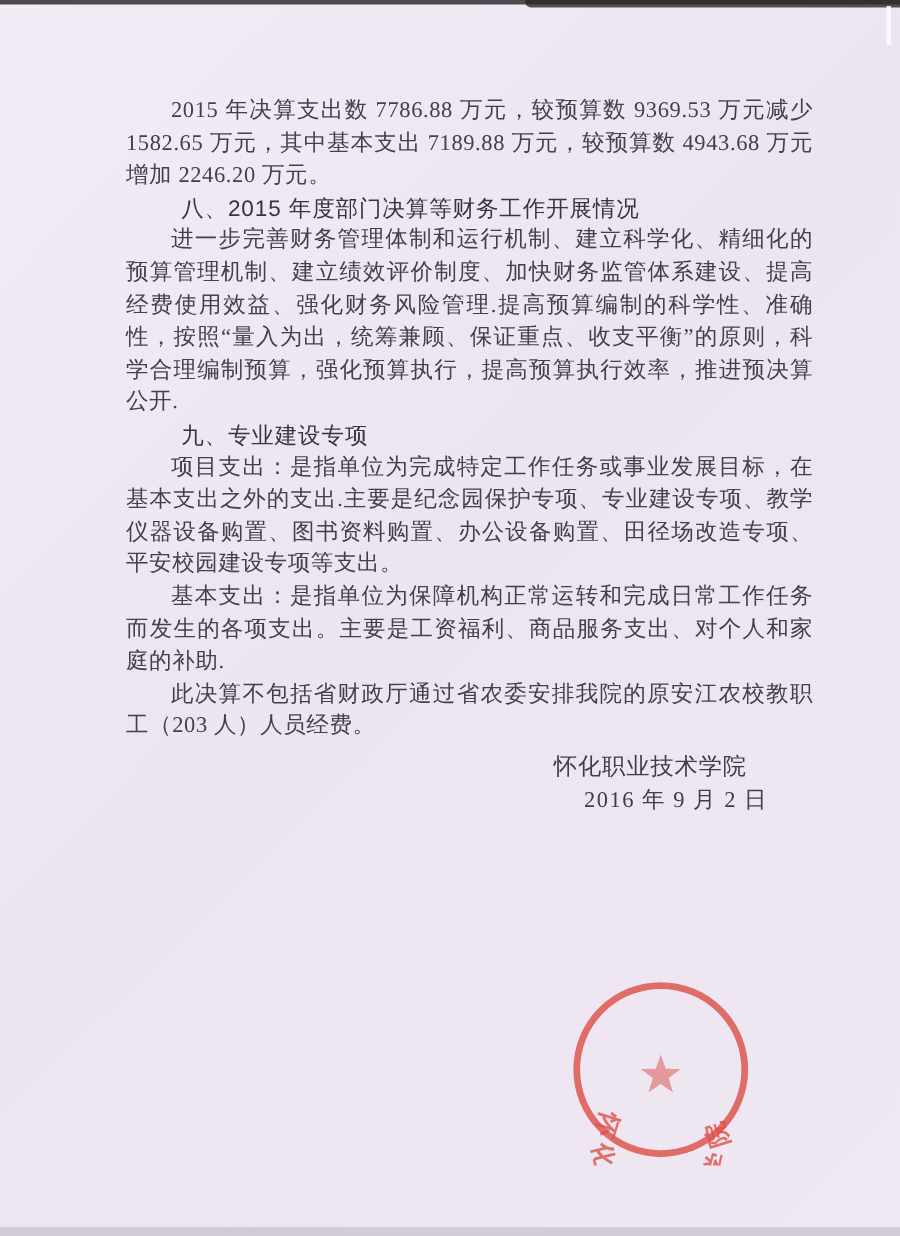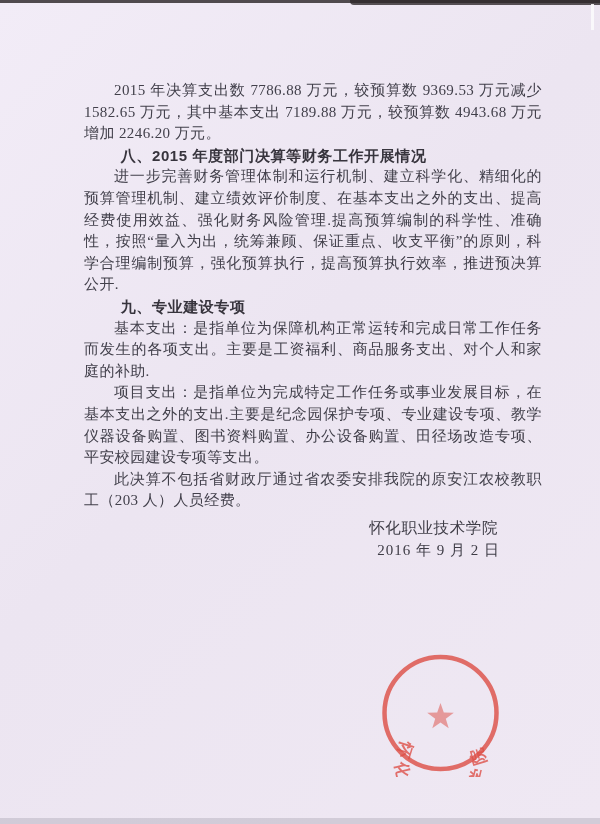--- a/index.html
+++ b/index.html
@@ -18,57 +18,57 @@
   }
   .scan-edge-right{
     position:absolute;top:4px;right:6px;width:3px;height:26px;
     background:#fbfafc;opacity:.9;
   }
   .scan-edge-bottom{
     position:absolute;bottom:0;left:0;width:600px;height:6px;
     background:rgba(176,170,184,.45);
   }
   .doc{
-    position:absolute;left:84px;top:80px;width:458px;
+    position:absolute;left:84px;top:64px;width:458px;
     font-size:15px;line-height:21.6px;letter-spacing:.4px;
     color:#42404b;text-align:justify;
   }
   .doc p{margin:0;text-indent:2em;}
   .doc p.heading{
     font-family:"Liberation Sans", sans-serif;
-    font-weight:bold;color:#37343d;text-indent:2.45em;
+    font-weight:normal;color:#37343d;text-indent:2.45em;
     letter-spacing:.6px;
   }
   .signature{
     margin-top:5px;text-align:right;line-height:22px;
     color:#3e3c46;
   }
   .signature .org{margin-right:44px;font-size:15.5px;letter-spacing:.6px;}
-  .signature .date{margin-right:42px;font-size:15px;letter-spacing:1px;}
+  .signature .date{margin-right:30px;font-size:15px;letter-spacing:1px;}
   .seal{
     position:absolute;left:378px;top:653px;width:126px;height:124px;
     z-index:1;pointer-events:none;
   }
   .sig-wrap{position:relative;z-index:2;}
 </style>
 </head>
 <body>
 
 <div class="scan-edge-top"></div>
 <div class="scan-edge-top-right"></div>
 <div class="scan-edge-right"></div>
 <div class="scan-edge-bottom"></div>
 
 <div class="doc">
   <p>2015 年决算支出数 7786.88 万元，较预算数 9369.53 万元减少 1582.65 万元，其中基本支出 7189.88 万元，较预算数 4943.68 万元增加 2246.20 万元。</p>
   <p class="heading">八、2015 年度部门决算等财务工作开展情况</p>
-  <p>进一步完善财务管理体制和运行机制、建立科学化、精细化的预算管理机制、建立绩效评价制度、在基本支出之外的支出、提高经费使用效益、强化财务风险管理.提高预算编制的科学性、准确性，按照“量入为出，统筹兼顾、保证重点、收支平衡”的原则，科学合理编制预算，强化预算执行，提高预算执行效率，推进预决算公开.</p>
+  <p>进一步完善财务管理体制和运行机制、建立科学化、精细化的预算管理机制、建立绩效评价制度、加快财务监管体系建设、提高经费使用效益、强化财务风险管理.提高预算编制的科学性、准确性，按照“量入为出，统筹兼顾、保证重点、收支平衡”的原则，科学合理编制预算，强化预算执行，提高预算执行效率，推进预决算公开.</p>
   <p class="heading">九、专业建设专项</p>
+  <p>项目支出：是指单位为完成特定工作任务或事业发展目标，在基本支出之外的支出.主要是纪念园保护专项、专业建设专项、教学仪器设备购置、图书资料购置、办公设备购置、田径场改造专项、平安校园建设专项等支出。</p>
   <p>基本支出：是指单位为保障机构正常运转和完成日常工作任务而发生的各项支出。主要是工资福利、商品服务支出、对个人和家庭的补助.</p>
-  <p>项目支出：是指单位为完成特定工作任务或事业发展目标，在基本支出之外的支出.主要是纪念园保护专项、专业建设专项、教学仪器设备购置、图书资料购置、办公设备购置、田径场改造专项、平安校园建设专项等支出。</p>
   <p>此决算不包括省财政厅通过省农委安排我院的原安江农校教职工（203 人）人员经费。</p>
 
   <div class="signature sig-wrap">
     <div class="org">怀化职业技术学院</div>
     <div class="date">2016 年 9 月 2 日</div>
   </div>
 </div>
 
 <svg class="seal" viewBox="0 0 126 124" xmlns="http://www.w3.org/2000/svg">
   <defs>

